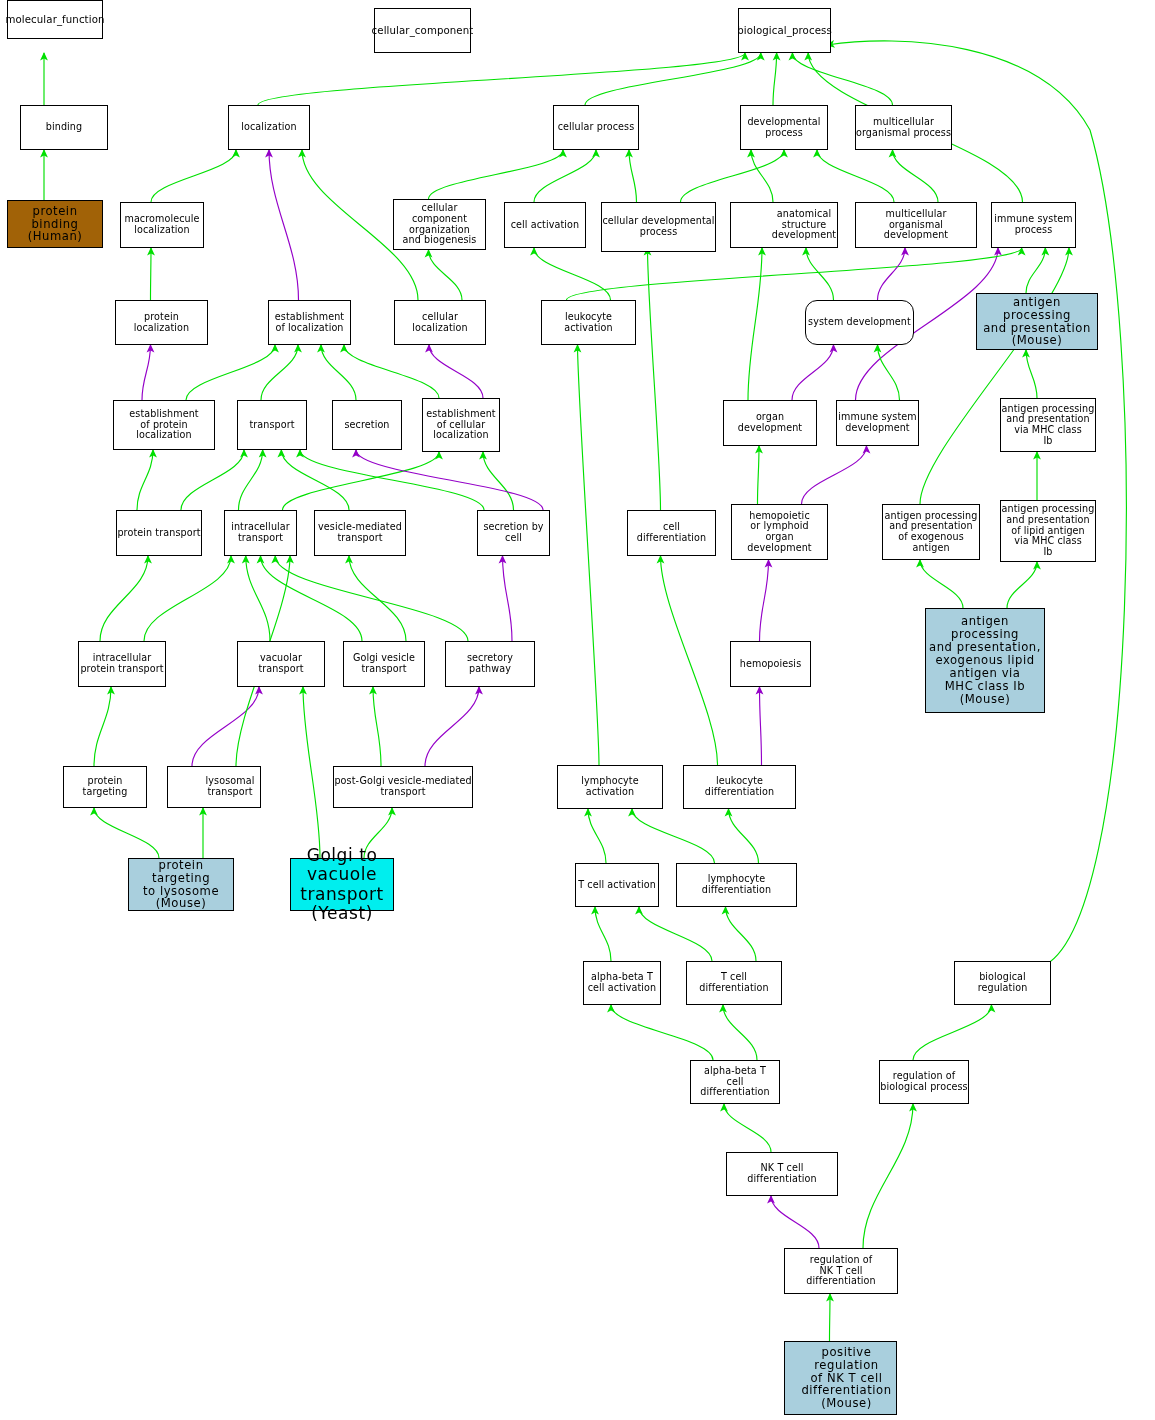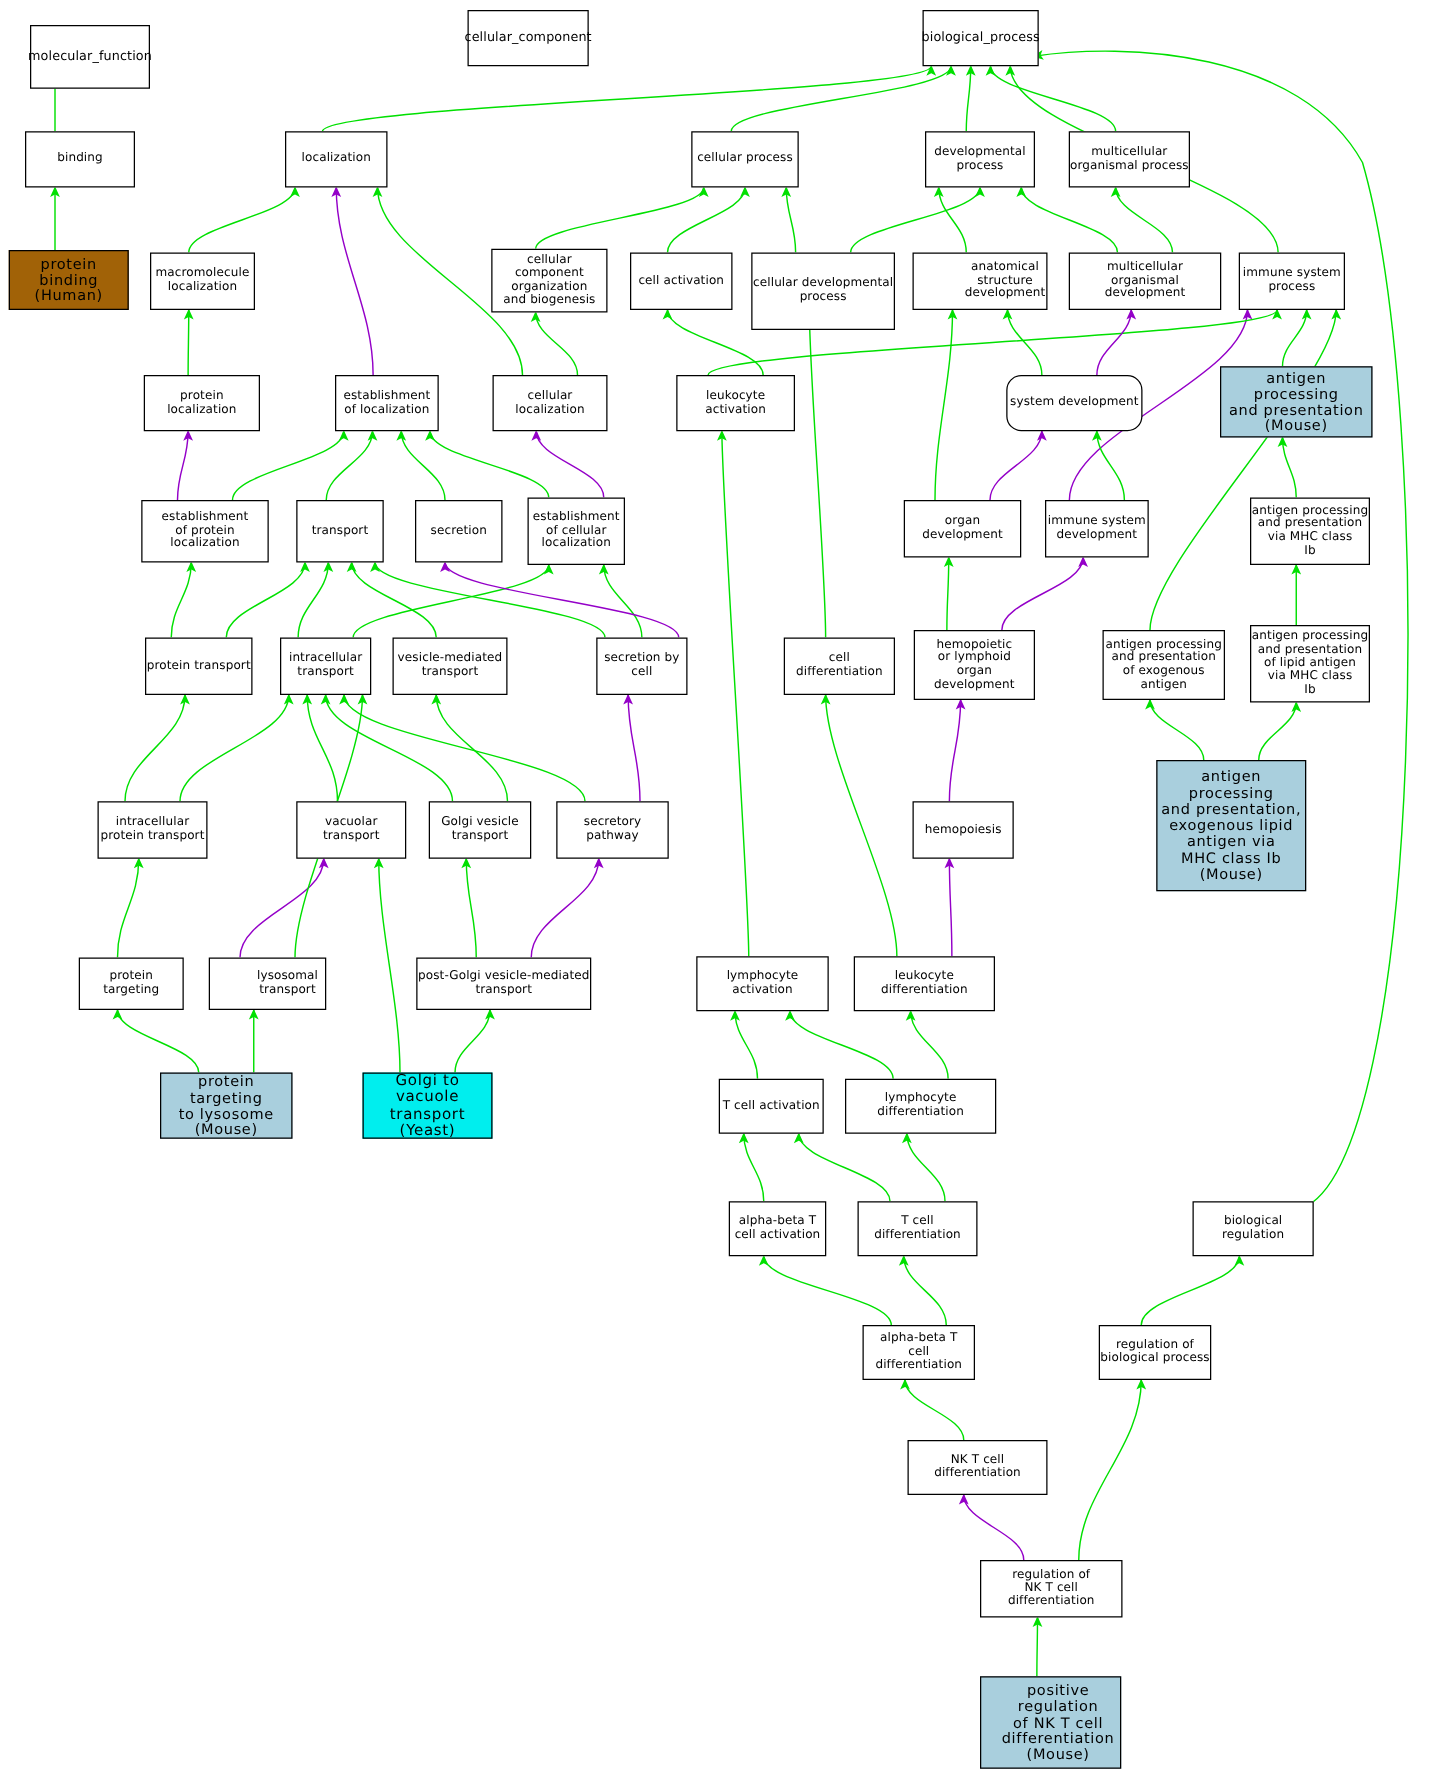--- a/index.html
+++ b/index.html
@@ -37,21 +37,21 @@
     z-index: 5;
   }
   .node.root { font-size: 10.2px; }
   .node.hl-blue {
     background: #a9cfdd;
     font-size: 11.6px;
     letter-spacing: 0.55px;
   }
   .node.hl-cyan {
     background: #00eeee;
-    font-size: 12px;
+    font-size: 17px;
     letter-spacing: 0.55px;
   }
   .node.hl-red {
     background: #a16207;
     font-size: 11.6px;
     letter-spacing: 0.55px;
   }
 </style>
 </head>
 <body>
@@ -147,39 +147,39 @@
         <path d="M 757 1060 C 757 1036.9, 723 1028.1, 723 1005" fill="none" stroke="#00e000" stroke-width="1.15" marker-end="url(#ah-green)"></path>
         <path d="M 771 1152 C 771 1131.84, 724 1124.16, 724 1104" fill="none" stroke="#00e000" stroke-width="1.15" marker-end="url(#ah-green)"></path>
         <path d="M 913 1060 C 913 1036.9, 991.5 1028.1, 991.5 1005" fill="none" stroke="#00e000" stroke-width="1.15" marker-end="url(#ah-green)"></path>
         <path d="M 1041 967 C 1140 930, 1148 330, 1090 130 C 1040 40, 900 34, 827 45" fill="none" stroke="#00e000" stroke-width="1.15" marker-end="url(#ah-green)"></path>
         <path d="M 819 1248 C 819 1226.16, 771 1217.84, 771 1196" fill="none" stroke="#9400c8" stroke-width="1.15" marker-end="url(#ah-purple)"></path>
         <path d="M 863 1248 C 863 1193, 913 1159, 913 1104" fill="none" stroke="#00e000" stroke-width="1.15" marker-end="url(#ah-green)"></path>
         <path d="M 829.5 1341 C 829.5 1321.26, 830 1313.74, 830 1294" fill="none" stroke="#00e000" stroke-width="1.15" marker-end="url(#ah-green)"></path>
       </g>
   </svg>
   <div id="node-layer">
-      <div class="node root" style="left: 7px; top: 20px; width: 96px; height: 51px; margin-left: 17px;">molecular_function</div>
+      <div class="node root" style="left: 7px; top: 0; width: 96px; height: 39px;">molecular_function</div>
       <div class="node root" style="left: 374px; top: 8px; width: 97px; height: 45px;">cellular_component</div>
       <div class="node root" style="left: 738px; top: 8px; width: 93px; height: 45px;">biological_process</div>
       <div class="node plain" style="left: 20px; top: 105px; width: 88px; height: 45px;">binding</div>
       <div class="node plain" style="left: 228px; top: 105px; width: 82px; height: 45px;">localization</div>
       <div class="node plain" style="left: 553px; top: 105px; width: 86px; height: 45px;">cellular process</div>
       <div class="node plain" style="left: 740px; top: 105px; width: 88px; height: 45px;">developmental
 process</div>
       <div class="node plain" style="left: 855px; top: 105px; width: 97px; height: 45px;">multicellular
 organismal process</div>
       <div class="node hl-red" style="left: 7px; top: 200px; width: 96px; height: 48px;">protein binding
 (Human)</div>
       <div class="node plain" style="left: 120px; top: 202px; width: 84px; height: 46px;">macromolecule
 localization</div>
       <div class="node plain" style="left: 393px; top: 199px; width: 93px; height: 51px;">cellular component
 organization
 and biogenesis</div>
       <div class="node plain" style="left: 504px; top: 202px; width: 82px; height: 46px;">cell activation</div>
-      <div class="node plain" style="left: 601px; top: 202px; width: 115px; height: 62px;">cellular developmental
+      <div class="node plain" style="left: 601px; top: 202px; width: 115px; height: 50px;">cellular developmental
 process</div>
       <div class="node plain" style="left: 730px; top: 202px; width: 108px; height: 46px; padding-left: 40px;">anatomical structure
 development</div>
       <div class="node plain" style="left: 855px; top: 202px; width: 122px; height: 46px;">multicellular
 organismal development</div>
       <div class="node plain" style="left: 991px; top: 202px; width: 85px; height: 46px;">immune system
 process</div>
       <div class="node plain" style="left: 115px; top: 300px; width: 93px; height: 45px;">protein localization</div>
       <div class="node plain" style="left: 268px; top: 300px; width: 83px; height: 45px;">establishment
 of localization</div>

